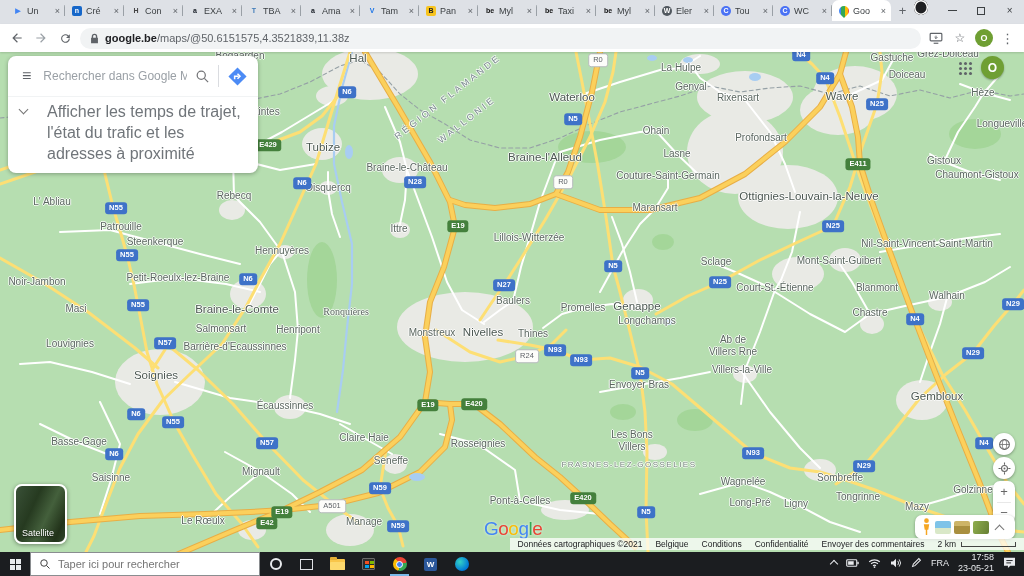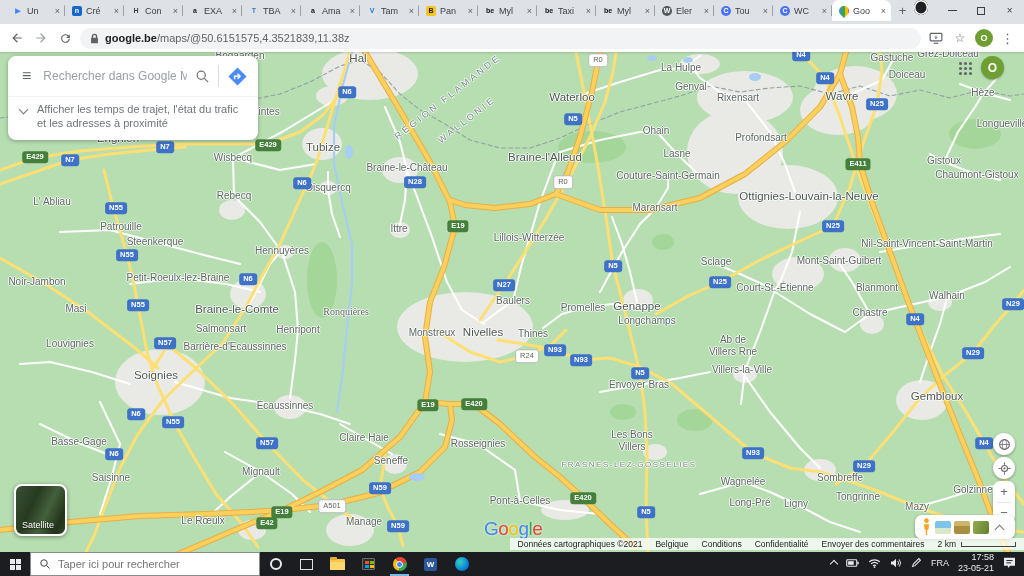--- a/index.html
+++ b/index.html
@@ -57,37 +57,37 @@
 
   
   #search-card { position:absolute; left:8px; top:4px; width:250px; background:#fff; border-radius:8px; box-shadow:0 1px 4px rgba(0,0,0,.3); z-index:10; }
   #search-row { height:40px; display:flex; align-items:center; padding:0 10px; gap:8px; }
   #hamburger { font-size:16px; color:#5f6368; padding:0 4px; }
   #search-input { flex:1; border:none; outline:none; font-size:12px; color:#202124; font-family:"Liberation Sans",sans-serif; min-width:0; }
   #search-input::placeholder { color:#9aa0a6; }
   .vdiv { width:1px; height:22px; background:#dadce0; }
   #traffic-row { display:flex; gap:10px; padding:5px 10px 9px 12px; border-top:1px solid #f1f3f4; }
   #traffic-chev { margin-top:4px; width:7px; height:7px; border-right:1.6px solid #757575; border-bottom:1.6px solid #757575; transform:rotate(45deg); flex:0 0 7px; }
-  #traffic-text { font-size:11px; color:#70757a; line-height:1.3; }
+  #traffic-text { font-size:16px; color:#70757a; line-height:1.3;margin-left:10px; }
 
   #apps-grid { position:absolute; left:958px; top:9px; width:14px; height:14px; z-index:10; }
   #apps-grid .dots { position:absolute; left:1px; top:1px; width:3px; height:3px; border-radius:50%; background:#5f6368;
      box-shadow:5px 0 0 #5f6368,10px 0 0 #5f6368,0 5px 0 #5f6368,5px 5px 0 #5f6368,10px 5px 0 #5f6368,0 10px 0 #5f6368,5px 10px 0 #5f6368,10px 10px 0 #5f6368; }
   #map-avatar { position:absolute; left:981px; top:4px; width:23px; height:23px; border-radius:50%; background:#6f9f33; color:#fff; font-weight:bold; font-size:12px; display:flex; align-items:center; justify-content:center; z-index:10; box-shadow:0 1px 2px rgba(0,0,0,.3); }
 
   .mapbtn { position:absolute; left:993px; width:22px; height:22px; background:#fff; border-radius:50%; box-shadow:0 1px 3px rgba(0,0,0,.35); display:flex; align-items:center; justify-content:center; z-index:10; }
   #zoom-panel { position:absolute; left:993px; top:429px; width:22px; height:42px; background:#fff; border-radius:7px; box-shadow:0 1px 3px rgba(0,0,0,.35); display:flex; flex-direction:column; z-index:10; }
   #zoom-panel .zbtn { flex:1; display:flex; align-items:center; justify-content:center; font-size:13px; color:#666; }
   #zoom-panel .zdiv { height:1px; background:#e8e8e8; margin:0 4px; }
 
   #pegman-bar { position:absolute; left:915px; top:463px; width:100px; height:24px; background:#fff; border-radius:7px; box-shadow:0 1px 3px rgba(0,0,0,.35); display:flex; align-items:center; padding:0 6px; gap:3px; z-index:10; }
   .thumb { width:16px; height:13px; border-radius:2px; }
   #chev-up { width:7px; height:7px; border-right:1.6px solid #757575; border-bottom:1.6px solid #757575; transform:rotate(-135deg); margin-left:4px; margin-top:4px; }
 
-  #satellite-btn { position:absolute; left:14px; top:432px; width:53px; height:52px; border-radius:8px; border:2px solid #fff; box-shadow:0 1px 4px rgba(0,0,0,.4); z-index:10;
+  #satellite-btn { position:absolute; left:14px; top:432px; width:53px; height:60px; border-radius:8px; border:2px solid #fff; box-shadow:0 1px 4px rgba(0,0,0,.4); z-index:10;
       background:linear-gradient(115deg,#3a5138 0%,#263a20 35%,#44603c 60%,#22331a 85%,#31462b 100%); display:flex; align-items:flex-end; justify-content:flex-start; padding:4px 0 4px 6px; }
   #satellite-btn span { color:#fff; font-size:9px; text-shadow:0 1px 2px rgba(0,0,0,.8); }
 
   #glogo { position:absolute; left:484px; top:466px; font-size:19px; letter-spacing:-0.5px; z-index:9; }
   #glogo span { text-shadow:0 0 3px rgba(255,255,255,.7); }
 
   #attribution { position:absolute; right:0; bottom:2px; height:12px; display:flex; align-items:center; gap:13px; background:rgba(255,255,255,.75); padding:0 8px; font-size:8.5px; color:#202124; z-index:10; white-space:nowrap; }
   #scalebar { width:55px; height:5px; border-left:1px solid #444; border-right:1px solid #444; border-bottom:1px solid #444; margin-left:-8px; }
 
   

